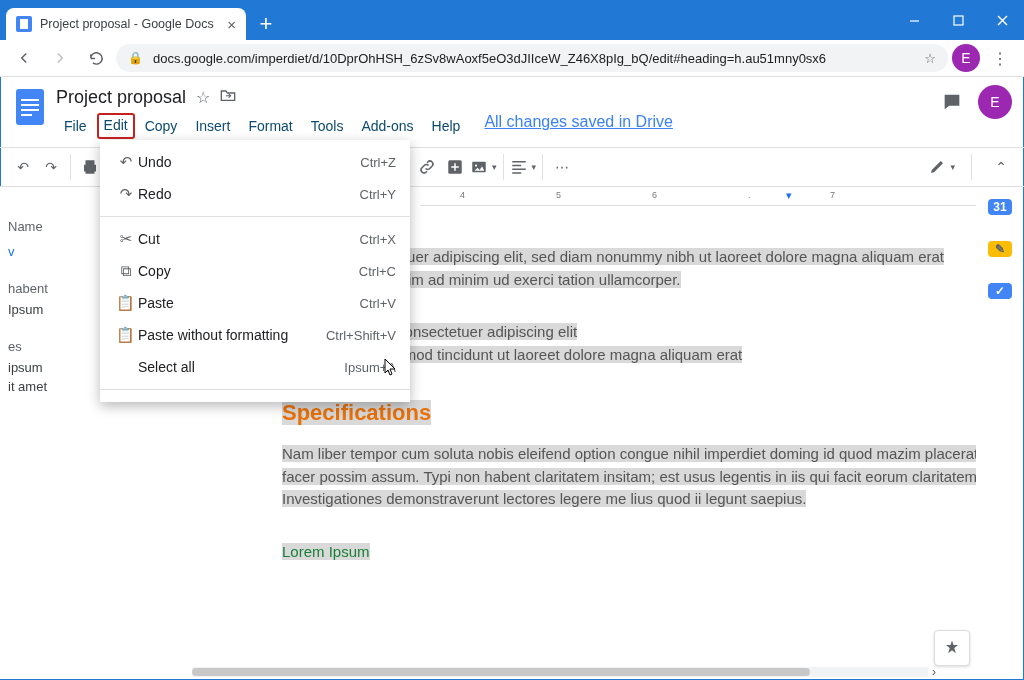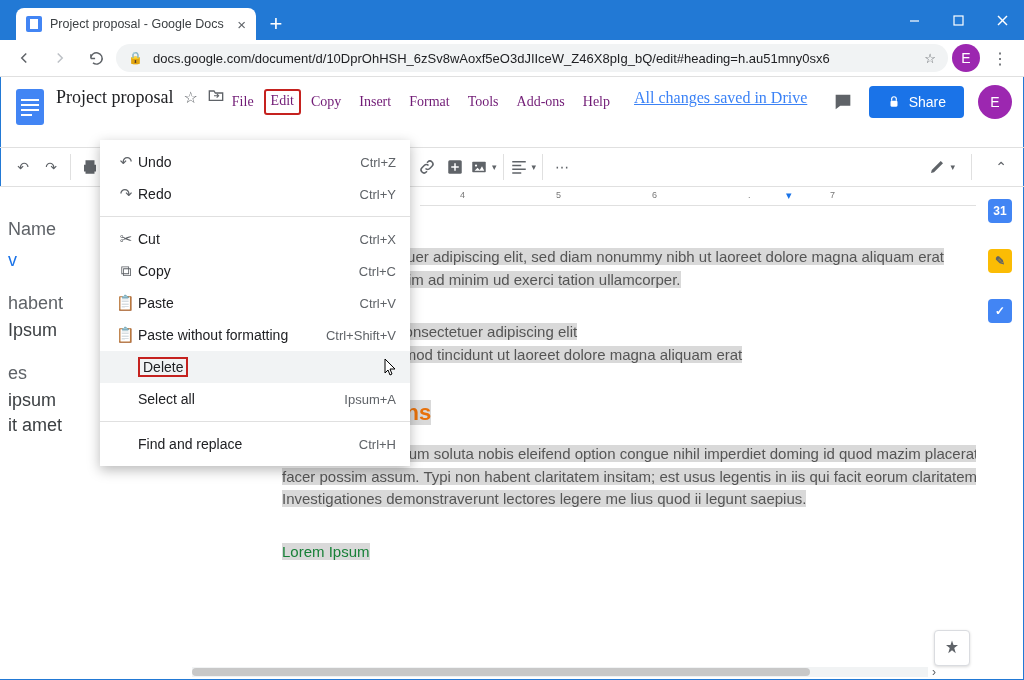--- a/index.html
+++ b/index.html
@@ -19,21 +19,21 @@
   background: #fff;
   box-shadow: 0 0 0 1px #2279d5 inset;
   position: relative;
 }
 
 .tabstrip {
   height: 40px;
   background: #2279d5;
   display: flex;
   align-items: flex-end;
-  padding-left: 16px;
+  padding-left: 6px;
 }
 .tab {
   height: 32px;
   background: #fff;
   border-radius: 8px 8px 0 0;
   min-width: 220px;
   padding: 0 10px;
   display: flex;
   align-items: center;
   gap: 8px;
@@ -114,38 +114,38 @@
   padding: 8px 12px 0 12px;
   gap: 8px;
   border-bottom: 1px solid #e0e0e0;
   height: 62px;
 }
 .docs-logo {
   width: 36px; height: 36px;
   margin-top: 4px;
 }
 .docs-logo svg { width: 36px; height: 36px; }
-.docs-title-area { display: flex; flex-direction: row; font-family: Liberation Serif, serif; }
+.docs-title-area { display: flex; flex-direction: column; }
 .docs-title-row {
   display: flex;
   align-items: center;
   gap: 10px;
   font-size: 18px;
   color: #202124;
   height: 24px;
 }
 .docs-title-row .star, .docs-title-row .move { color: #5f6368; font-size: 16px; }
 .docs-menubar {
   display: flex;
   gap: 2px;
   margin-top: 4px;
 }
 .docs-menubar .mi {
   font-size: 14px;
-  color: #701a75;
+  color: #0c4a6e;
   padding: 4px 7px;
   border-radius: 3px;
   border: 1px solid transparent;
 }
 .docs-menubar .mi.open {
   border: 2px solid #c5221f;
   padding: 2px 5px;
 }
 .save-msg {
   font-size: 16px;
@@ -212,21 +212,21 @@
 .workspace {
   position: relative;
   display: flex;
   height: calc(100% - 40px - 36px - 62px - 38px - 12px);
 }
 .leftpanel {
   position: absolute;
   left: 0; top: 0; bottom: 0;
   width: 96px;
   padding: 10px 0 0 8px;
-  font-size: 18px;
+  font-size: 13px;
   color: #202124;
   background: #fff;
 }
 .leftpanel .hdr { color: #5f6368; margin-top: 22px; margin-bottom: 6px; }
 .leftpanel .item { color: #3c4043; margin-bottom: 4px; }
 .leftpanel .link { color: #1a73e8; margin-top: 10px; }
 
 .doc-scroll {
   margin-left: 96px;
   flex: 1;
@@ -270,21 +270,21 @@
 
 .sidepanel {
   width: 48px;
   display: flex;
   flex-direction: column;
   align-items: center;
   padding-top: 12px;
   gap: 26px;
 }
 .sidepanel .sicon {
-  width: 24px; height: 24px;
+  width: 24px; height: 16px;
   border-radius: 4px;
   display: flex; align-items:center; justify-content:center;
   font-size: 12px;
   color: #fff;
   font-weight: bold;
 }
 
 
 .dropdown-menu {
   position: absolute;
@@ -402,21 +402,21 @@
           <path d="M9 6l6 6-6 6" fill="none" stroke="#bdc1c6" stroke-width="2"></path>
         </svg>
       </div>
     <div class="nav-icon">
         <svg viewBox="0 0 24 24" width="17" height="17">
           <path d="M4 12a8 8 0 1 1 3 6.2M4 12V6m0 6h6" fill="none" stroke="#5f6368" stroke-width="2"></path>
         </svg>
       </div>
     <div class="omnibox">
       <span class="lock">🔒</span>
-      <span>docs.google.com/document/d/10DprOhHSH_6zSv8wAoxf5eO3dJIIceW_Z46X8pIg_bQ/edit#heading=h.au51mny0sx6</span>
+      <span>docs.google.com/imperdiet/d/10DprOhHSH_6zSv8wAoxf5eO3dJIIceW_Z46X8pIg_bQ/edit#heading=h.au51mny0sx6</span>
       <span style="margin-left:auto;color:#5f6368">☆</span>
     </div>
     <div class="avatar">E</div>
     <div class="nav-icon">⋮</div>
   </div>
 
   <div class="docs-header">
     <div class="docs-logo">
       <svg viewBox="0 0 36 36">
           <rect width="28" height="36" x="4" rx="3" fill="#4285f4"></rect>
@@ -448,27 +448,20 @@
         <span class="mi">Help</span>
         <span class="save-msg">All changes saved in Drive</span>
       </div>
     </div>
     <div class="docs-header-right">
       <div class="comments-icon">
         <svg width="22" height="22" viewBox="0 0 24 24">
             <path d="M4 4h16v12H9l-5 4z" fill="#5f6368"></path>
           </svg>
       </div>
-      <div class="share-btn">
-        <svg width="14" height="14" viewBox="0 0 24 24">
-            <rect x="6" y="10" width="12" height="10" rx="2" fill="#fff"></rect>
-            <path d="M8 10V7a4 4 0 0 1 8 0v3" fill="none" stroke="#fff" stroke-width="2"></path>
-          </svg>
-        <span>Share</span>
-      </div>
       <div class="avatar" style="width:34px;height:34px">E</div>
     </div>
   </div>
 
   <div class="docs-toolbar">
     <div class="tbtn">↶</div>
     <div class="tbtn">↷</div>
     <div class="tbsep"></div>
     <div class="tbtn">
         <svg viewBox="0 0 24 24">
@@ -602,36 +595,26 @@
     <div class="row">
       <span class="ico">📋</span>
       <span class="lbl">Paste</span>
       <span class="short">Ctrl+V</span>
     </div>
     <div class="row">
       <span class="ico">📋</span>
       <span class="lbl">Paste without formatting</span>
       <span class="short">Ctrl+Shift+V</span>
     </div>
-    <div class="row hover">
-      <span class="ico"></span>
-      <span class="lbl boxed">Delete</span>
-      <span class="short"></span>
-    </div>
     <div class="row">
       <span class="ico"></span>
       <span class="lbl">Select all</span>
       <span class="short">Ipsum+A</span>
     </div>
     <div class="sep"></div>
-    <div class="row">
-      <span class="ico"></span>
-      <span class="lbl">Find and replace</span>
-      <span class="short">Ctrl+H</span>
-    </div>
   </div>
 
   <svg class="cursor" viewBox="0 0 16 20">
     <path d="M3 1l0 14 3-3 2 5 2-1-2-5 5 0z" fill="#fff" stroke="#000" stroke-width="1"></path>
   </svg>
 
   <div class="explore-fab">
     <svg width="18" height="18" viewBox="0 0 24 24">
         <path d="M12 2l2 6h6l-5 4 2 7-5-4-5 4 2-7-5-4h6z" fill="#5f6368"></path>
       </svg>

